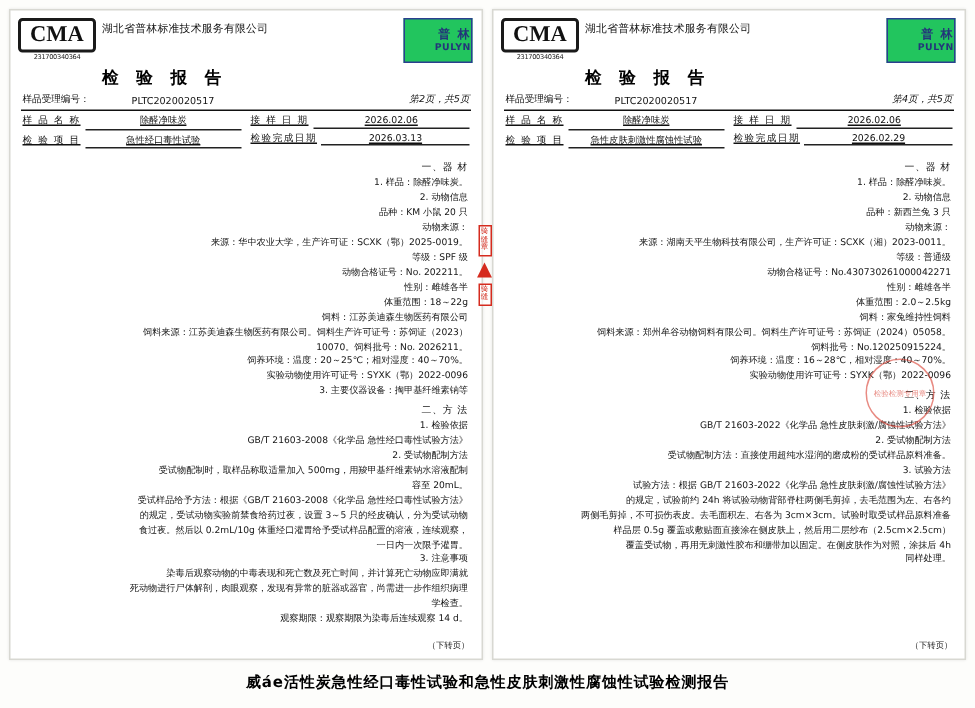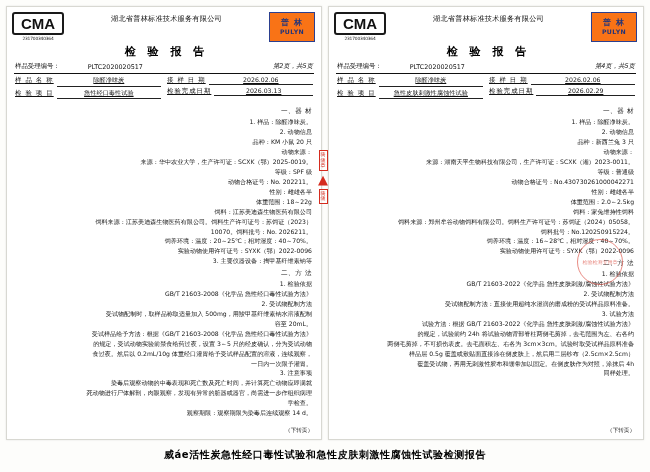--- a/index.html
+++ b/index.html
@@ -44,55 +44,54 @@
     border: 2px solid #1a1a1a;
     border-radius: 3px;
     height: 23px;
     display: flex;
     align-items: center;
     justify-content: center;
     font-weight: bold;
     font-size: 15px;
     letter-spacing: 0px;
     color: #111;
-    font-family: Liberation Sans, sans-serif;
+    font-family: Liberation Serif, serif;
   }
   .cma-num {
     font-size: 4.4px;
     text-align: center;
     letter-spacing: -0.2px;
     color: #222;
     margin-top: 1px;
   }
   .head-mid {
     flex: 1 1 auto;
-    text-align: center;
     padding-top: 2px;
   }
   .org {
     font-size: 7.2px;
     color: #111;
     letter-spacing: 0.2px;
   }
   .rep-title {
     font-size: 11px;
     font-weight: bold;
     letter-spacing: 4px;
     margin-top: 20px;
     color: #000;
   }
   .logo {
     flex: 0 0 46px;
     border: 1px solid #2b3f8f;
     height: 30px;
     display: flex;
     flex-direction: column;
-    align-items: center;
+    align-items: flex-end;
     justify-content: center;
-    background: #f97316;
+    background: #22c55e;
   }
   .logo-cn {
     font-size: 8px;
     font-weight: bold;
     color: #23357a;
     letter-spacing: 1px;
     line-height: 1;
   }
   .logo-en {
     font-size: 6.2px;

